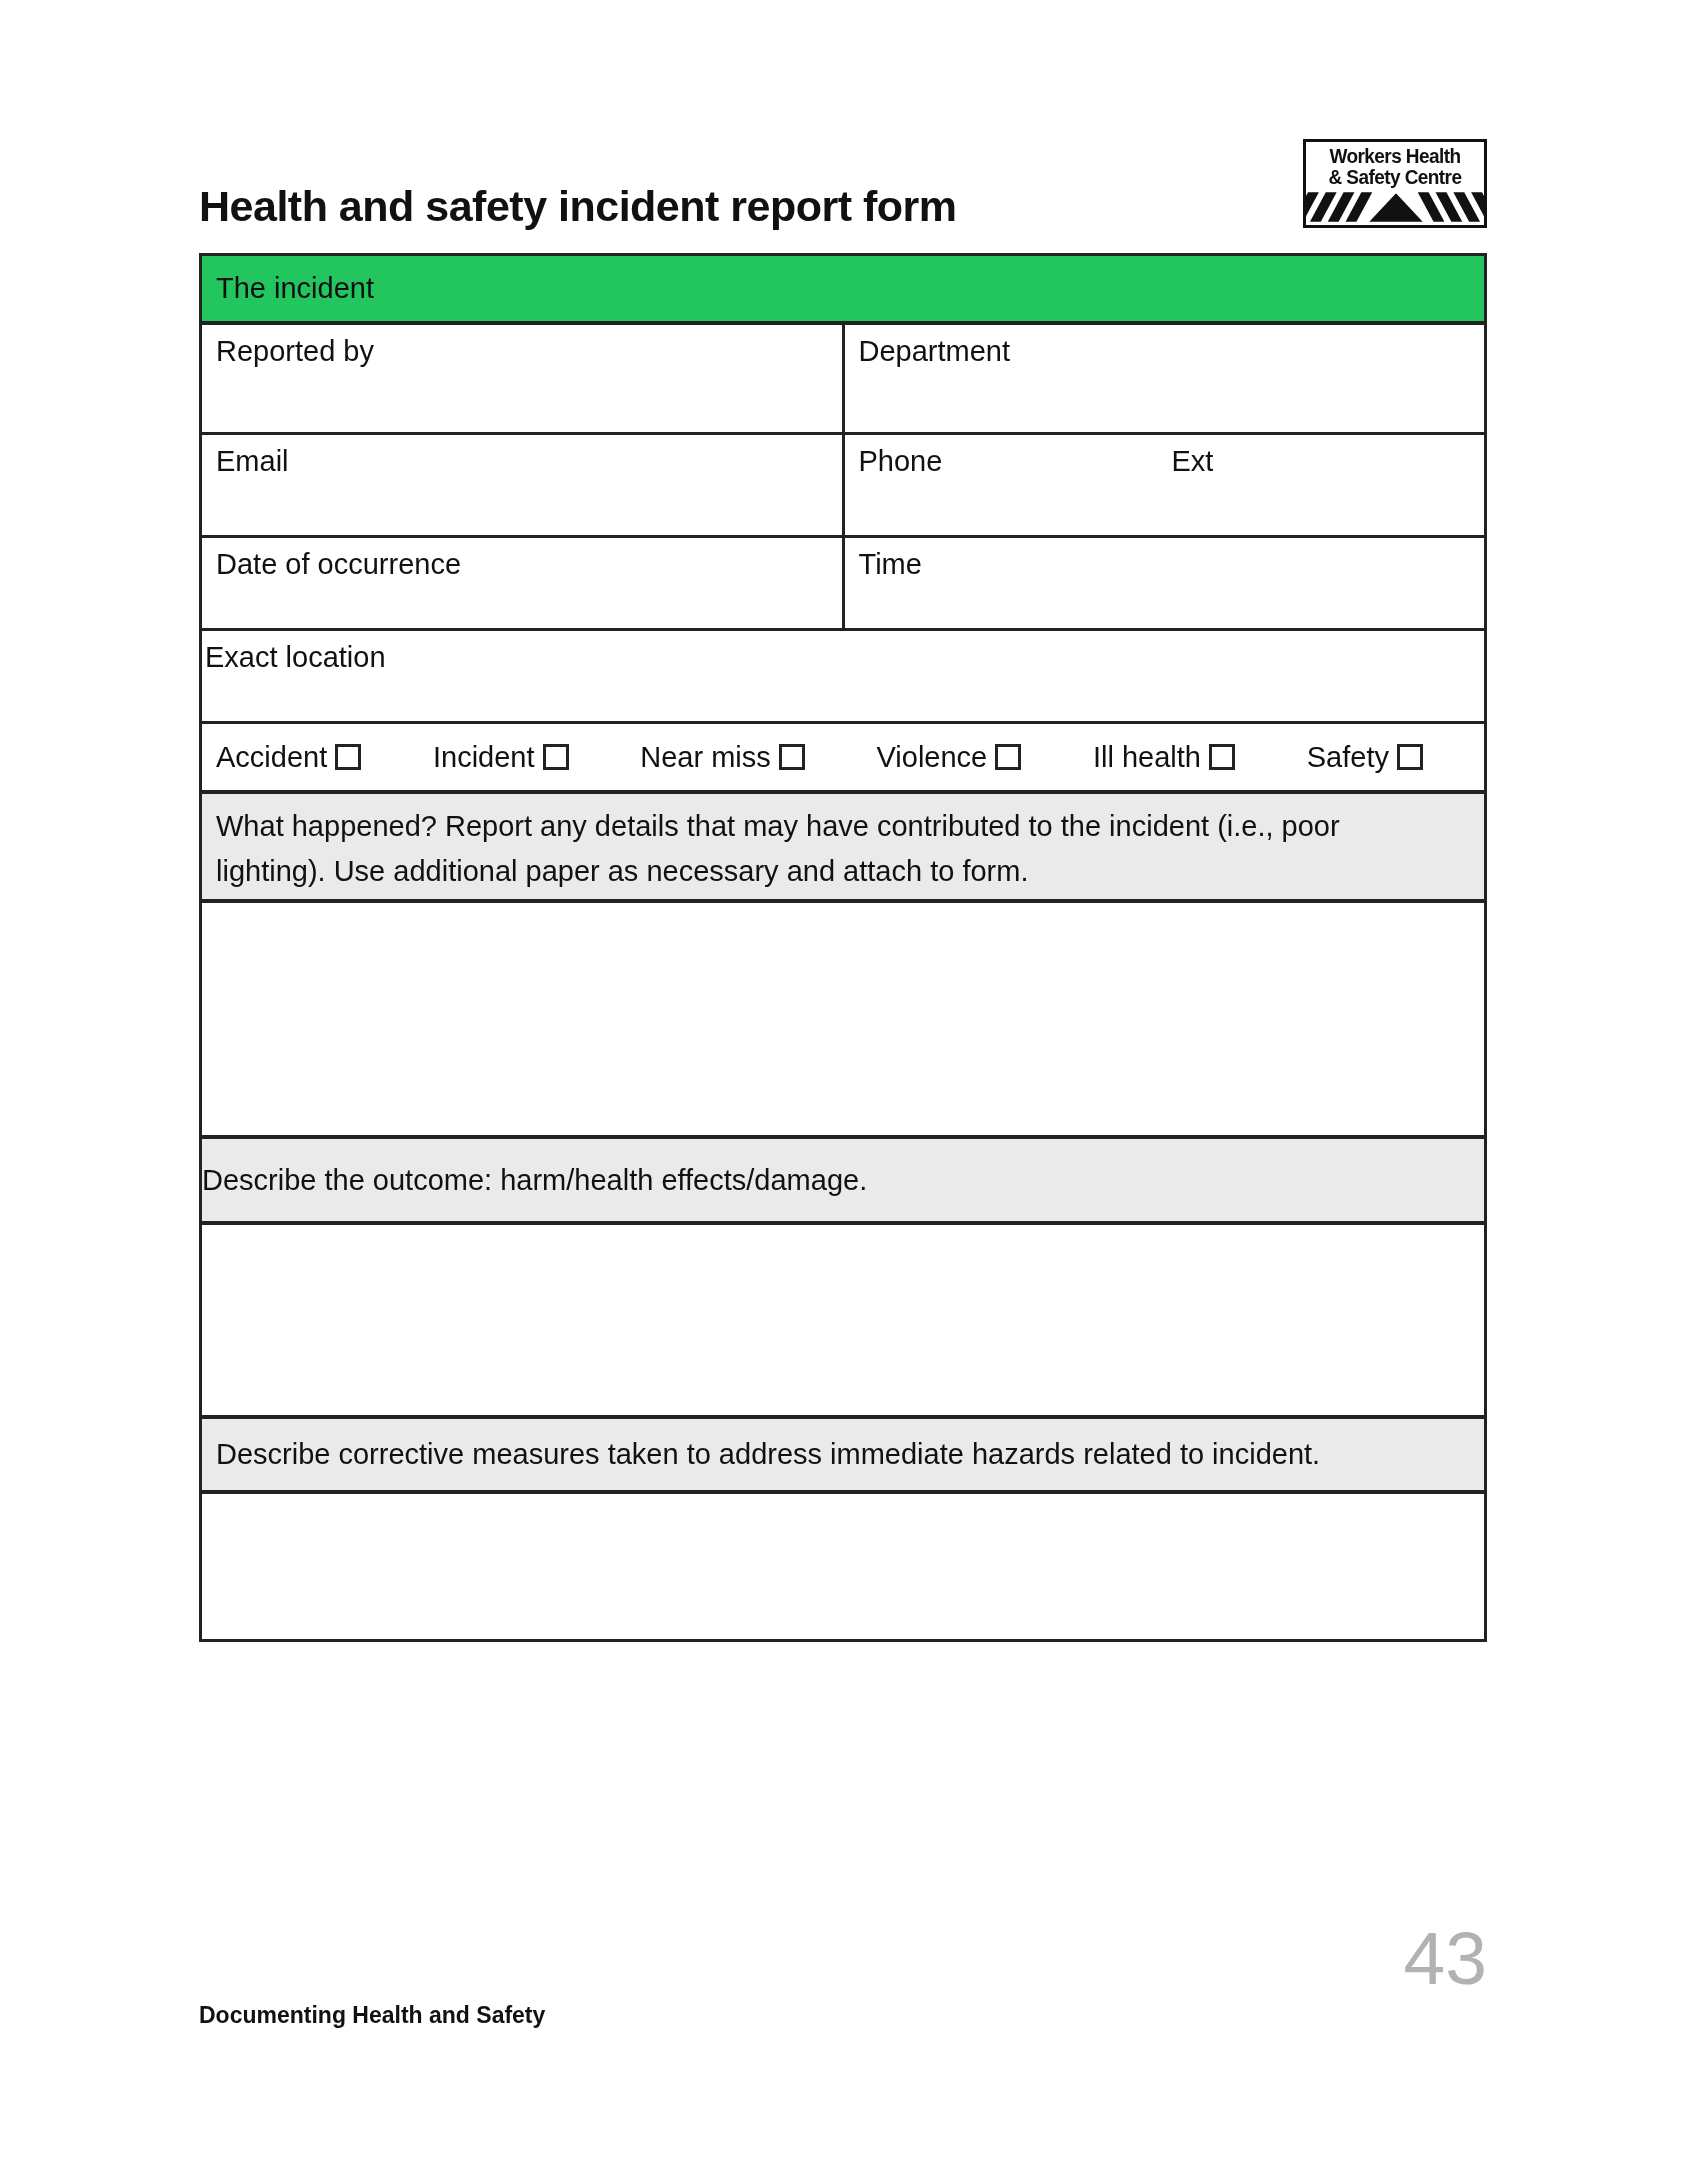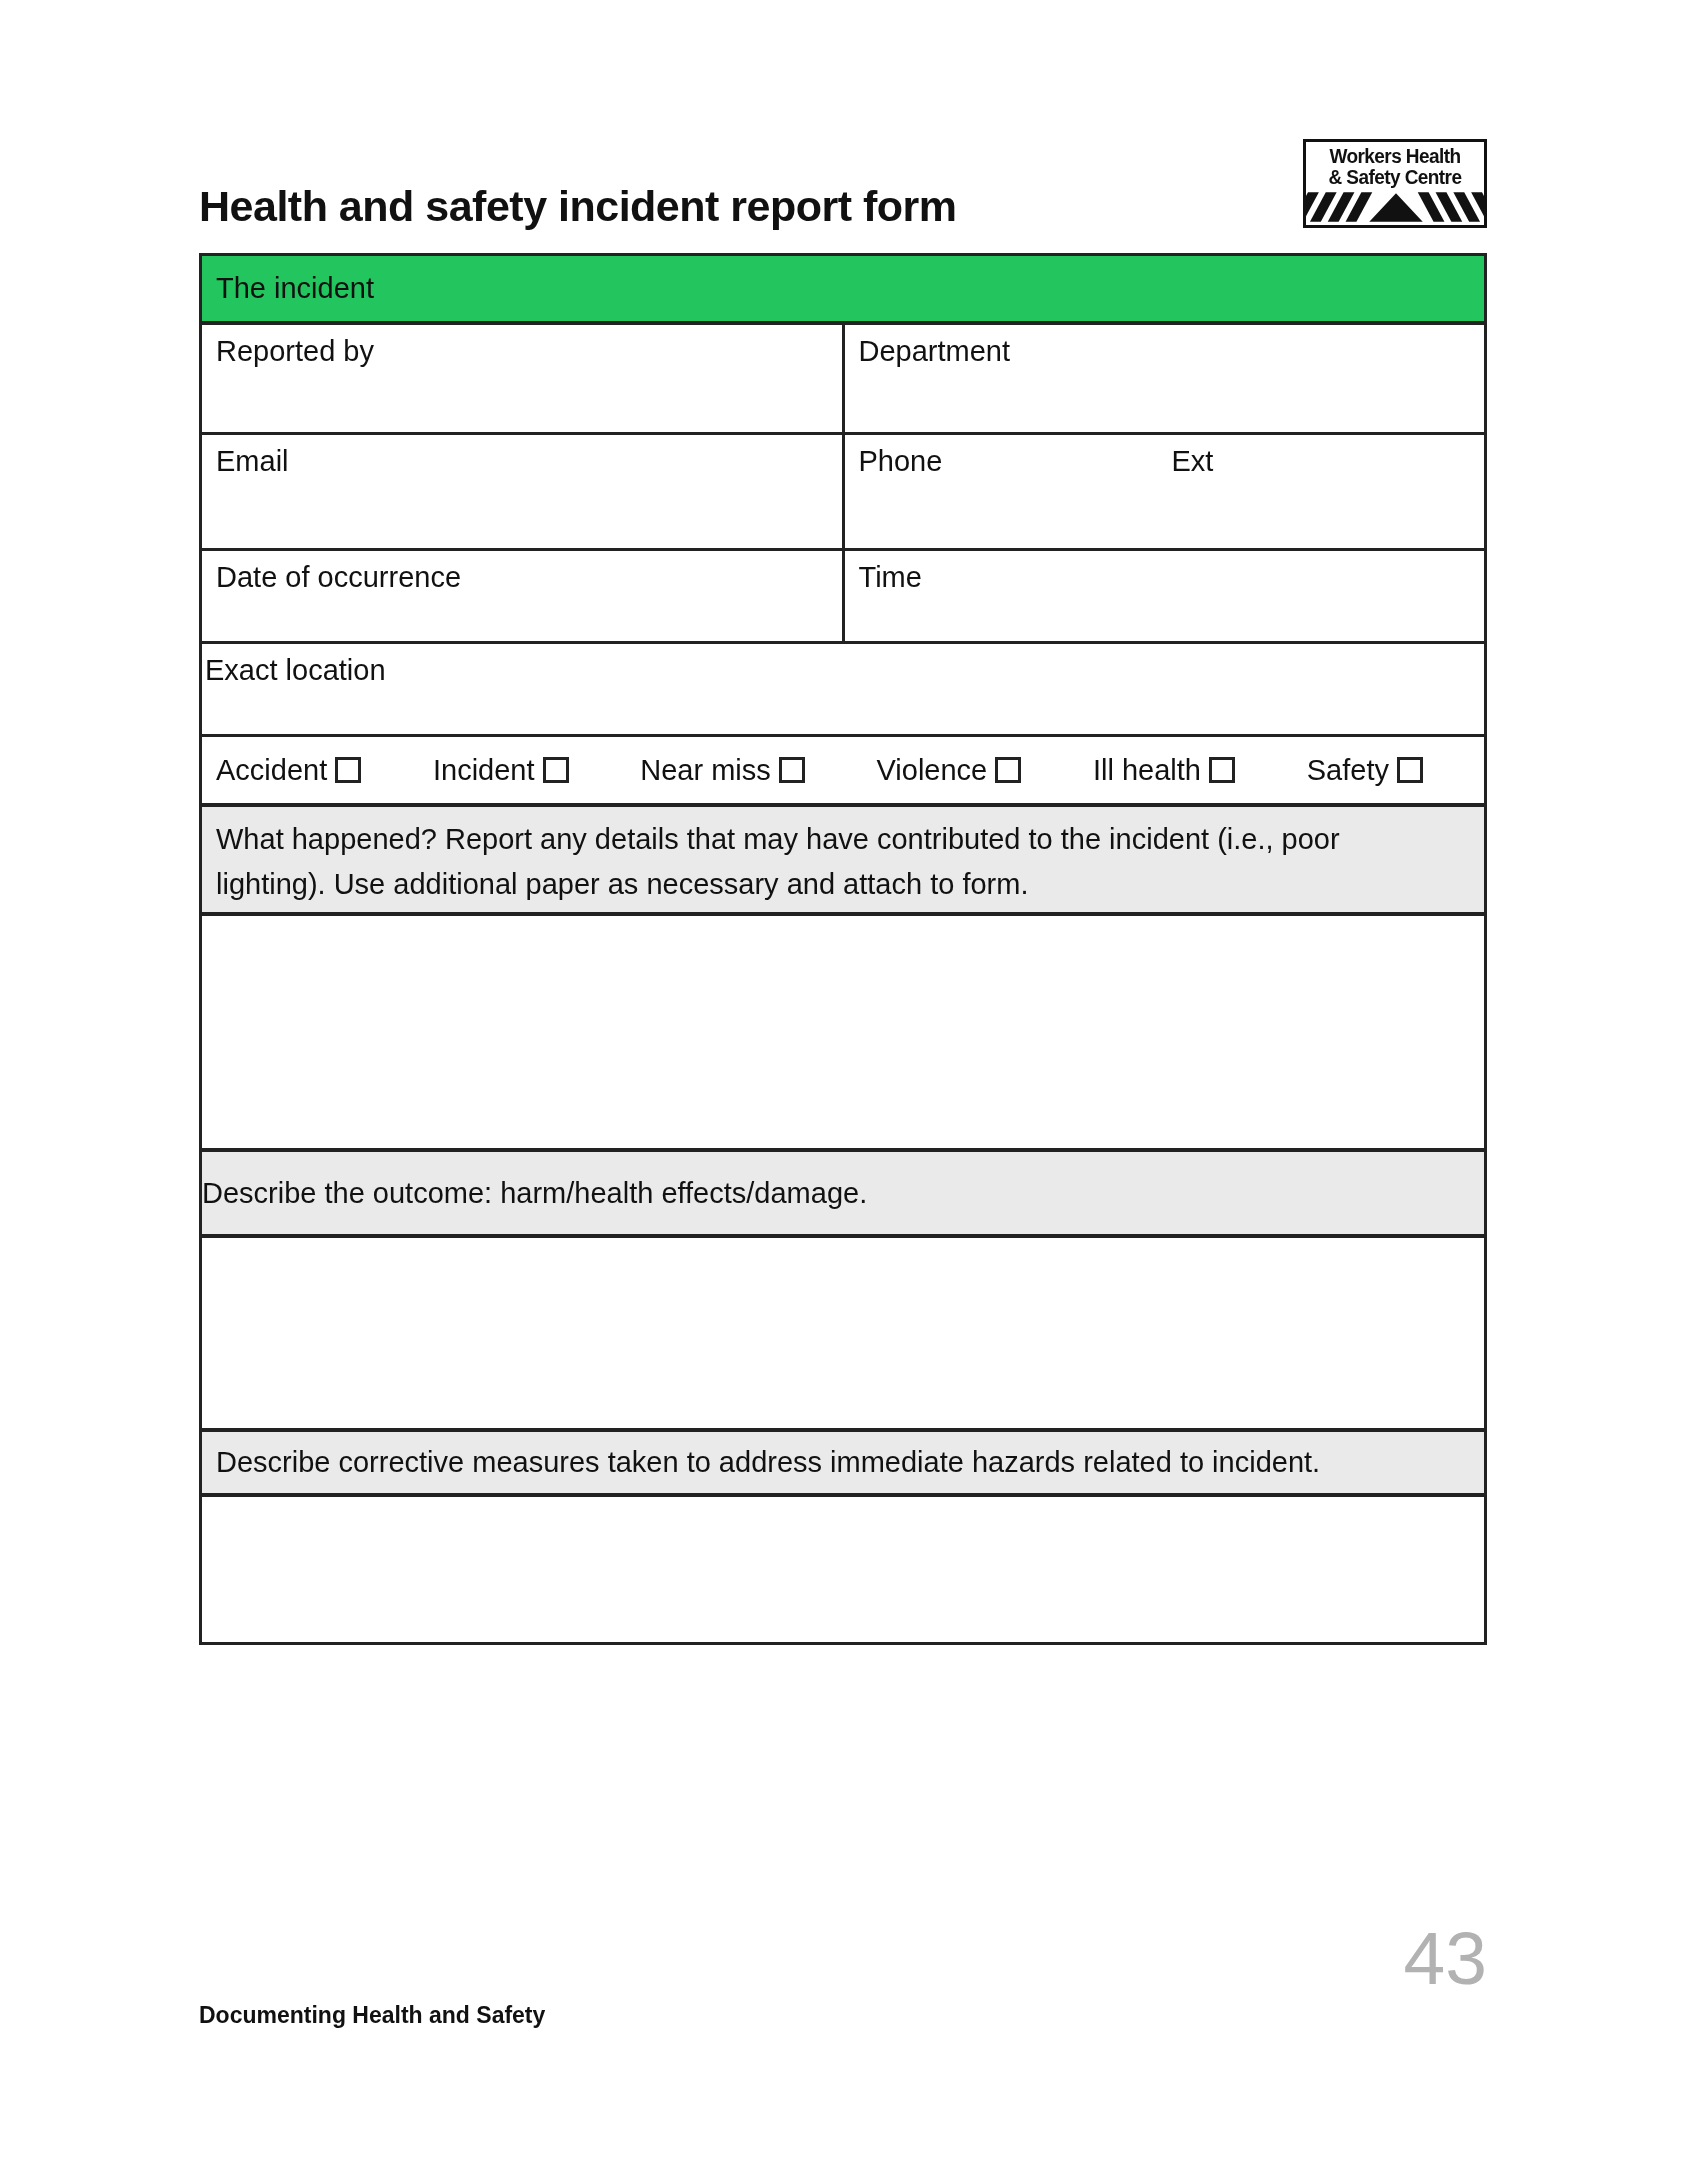--- a/index.html
+++ b/index.html
@@ -22,38 +22,38 @@
   .tbl{position:absolute;left:199px;top:253px;width:1288px;border:3px solid #222;
        box-sizing:border-box;background:#fff;}
   .row{box-sizing:border-box;border-top:3px solid #222;position:relative;font-size:29px;}
   .row:first-child{border-top:none;}
   .row.hdr{height:65px;background:#22c55e;display:flex;align-items:center;padding:0 14px;border-top:none;}
   .row.r2{border-top-width:4px;}
   .split{display:flex;}
   .cell{flex:1;box-sizing:border-box;padding:10px 14px;position:relative;}
   .cell.right{border-left:3px solid #222;}
   .r2{height:111px;}
-  .r3{height:116px;}
+  .r3{height:103px;}
   .r4{height:93px;}
   .r5{height:93px;padding:10px 3px;box-sizing:border-box;}
   .ext{position:absolute;left:327px;top:10px;}
 
   .checks{height:69px;display:flex;align-items:center;justify-content:space-between;
           padding:0 61px 0 14px;}
   .chk{display:flex;align-items:center;gap:8px;}
   .chkbox{width:26px;height:26px;border:3px solid #222;box-sizing:border-box;background:#fff;
           display:inline-block;}
 
   .gray{background:#eaeaea;}
   .r7{height:109px;padding:10px 14px;box-sizing:border-box;line-height:1.55;border-top-width:4px;}
   .r7 .ptext{max-width:1168px;}
   .r8{height:236px;background:#fff;border-top-width:4px;}
   .r9{height:86px;display:flex;align-items:center;padding:0 0;border-top-width:4px;text-align:center;}
   .r10{height:194px;background:#fff;border-top-width:4px;}
-  .r11{height:65px;display:flex;align-items:center;padding:0 14px;border-top-width:4px;}
+  .r11{height:75px;display:flex;align-items:center;padding:0 14px;border-top-width:4px;}
   .r12{height:149px;background:#fff;border-top-width:4px;}
 
   
   .pagenum{position:absolute;right:196px;top:1917px;font-size:75px;line-height:1.1;
            color:#b2b2b2;font-weight:400;}
   .footer{position:absolute;left:199px;top:2002px;font-size:23px;font-weight:700;color:#111;}
 </style>
 </head>
 <body>
 

